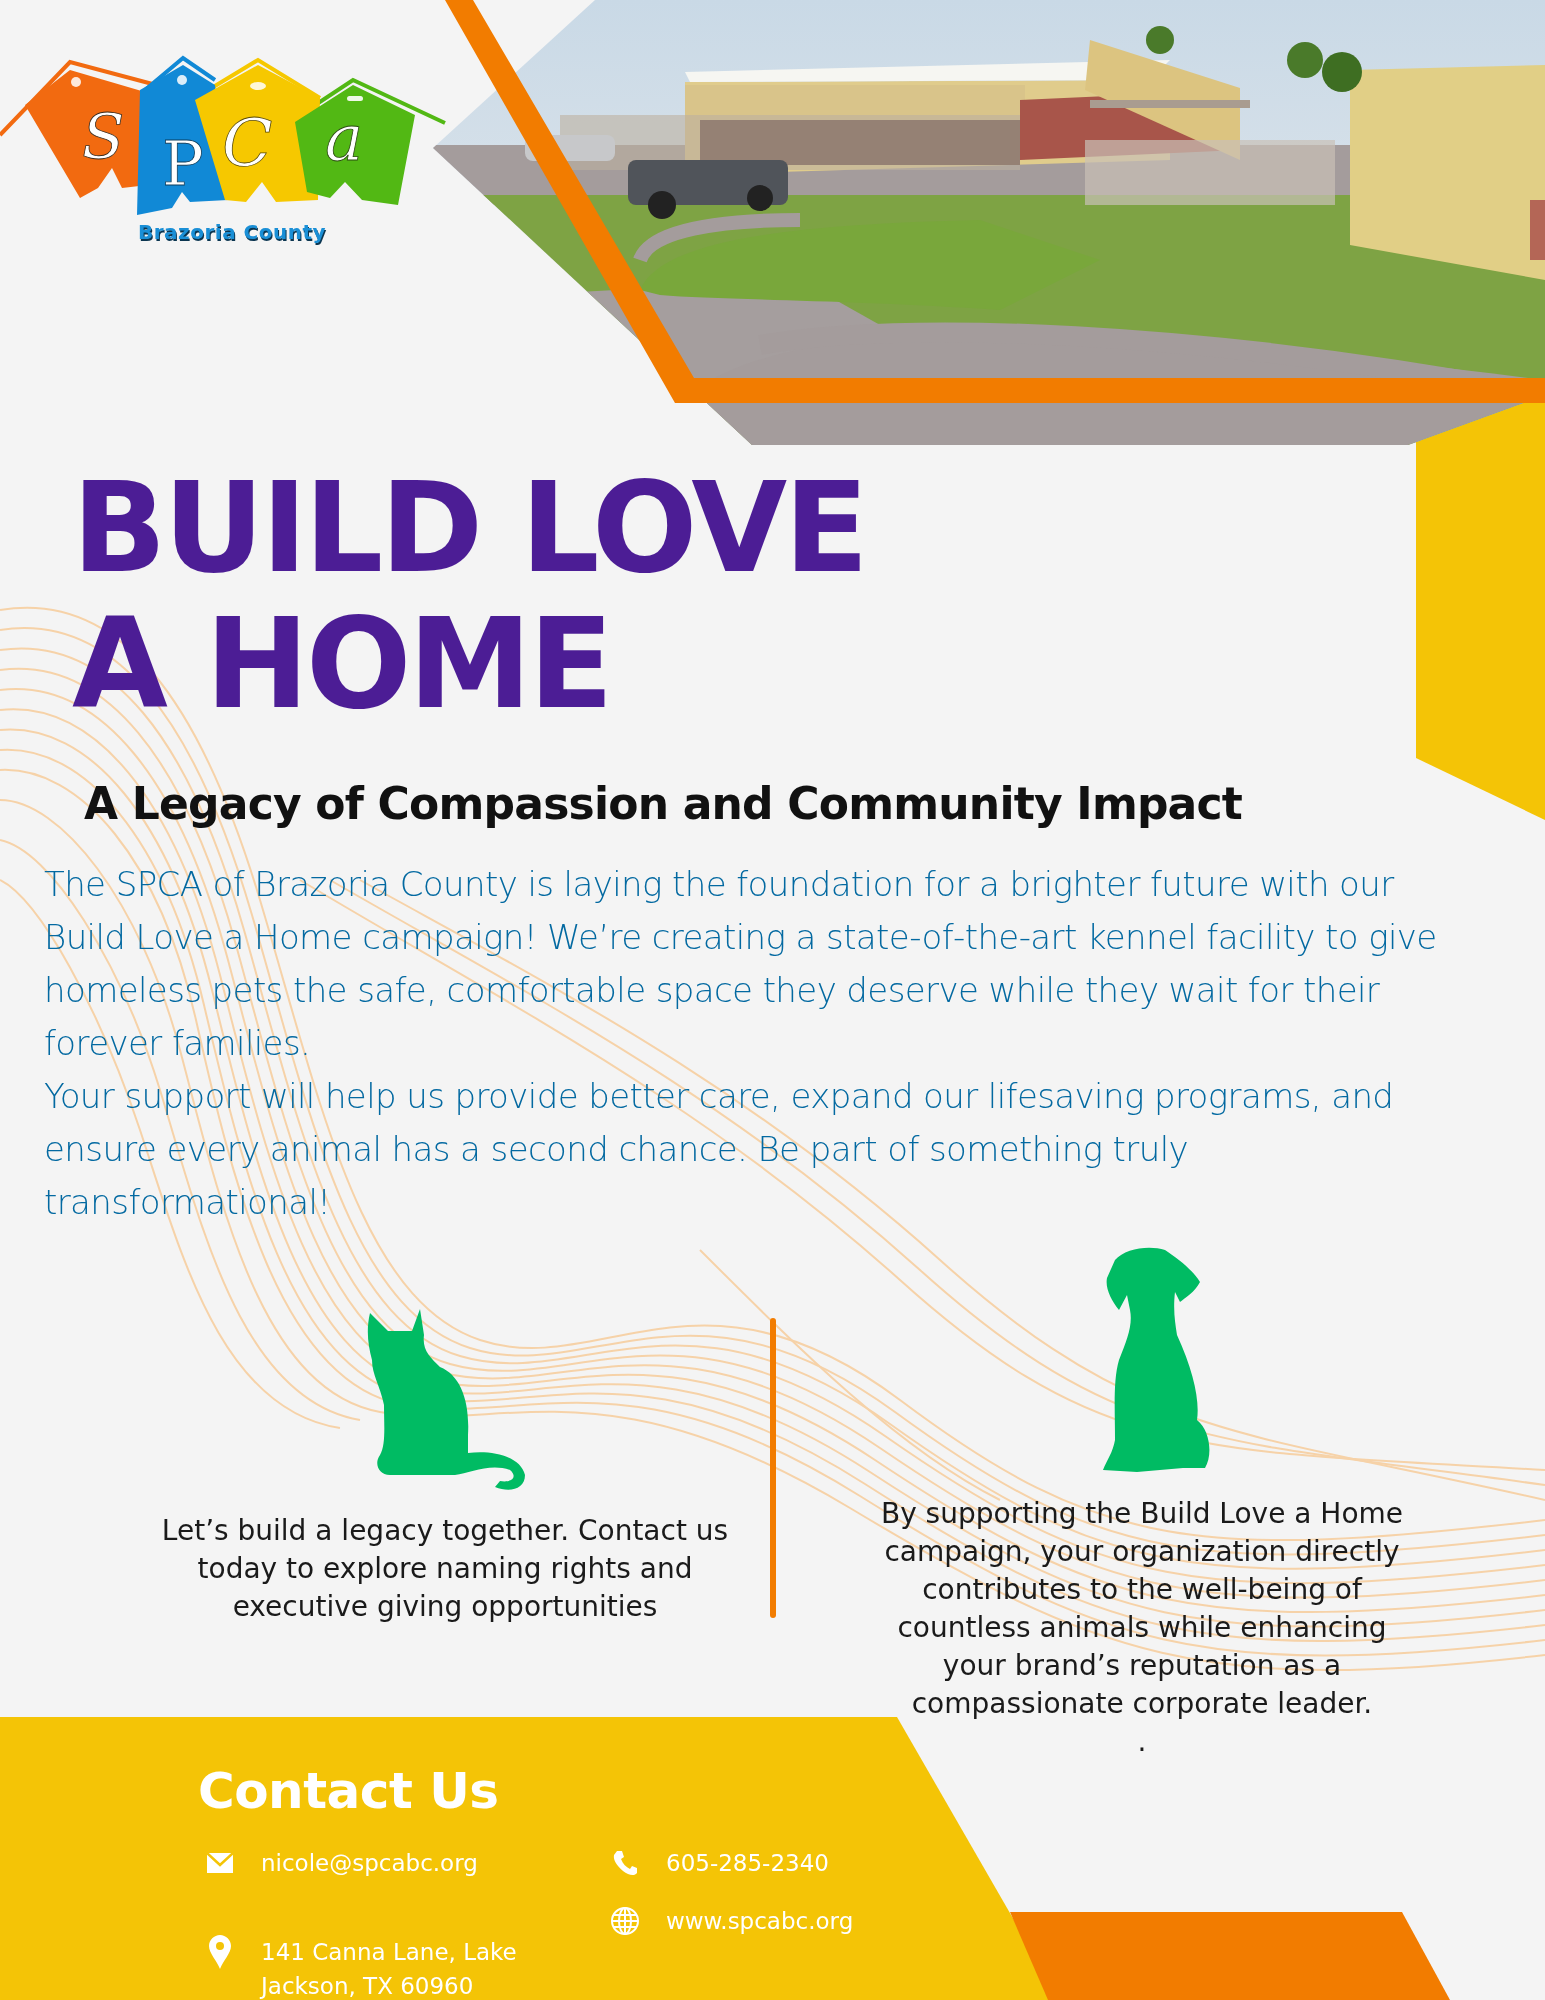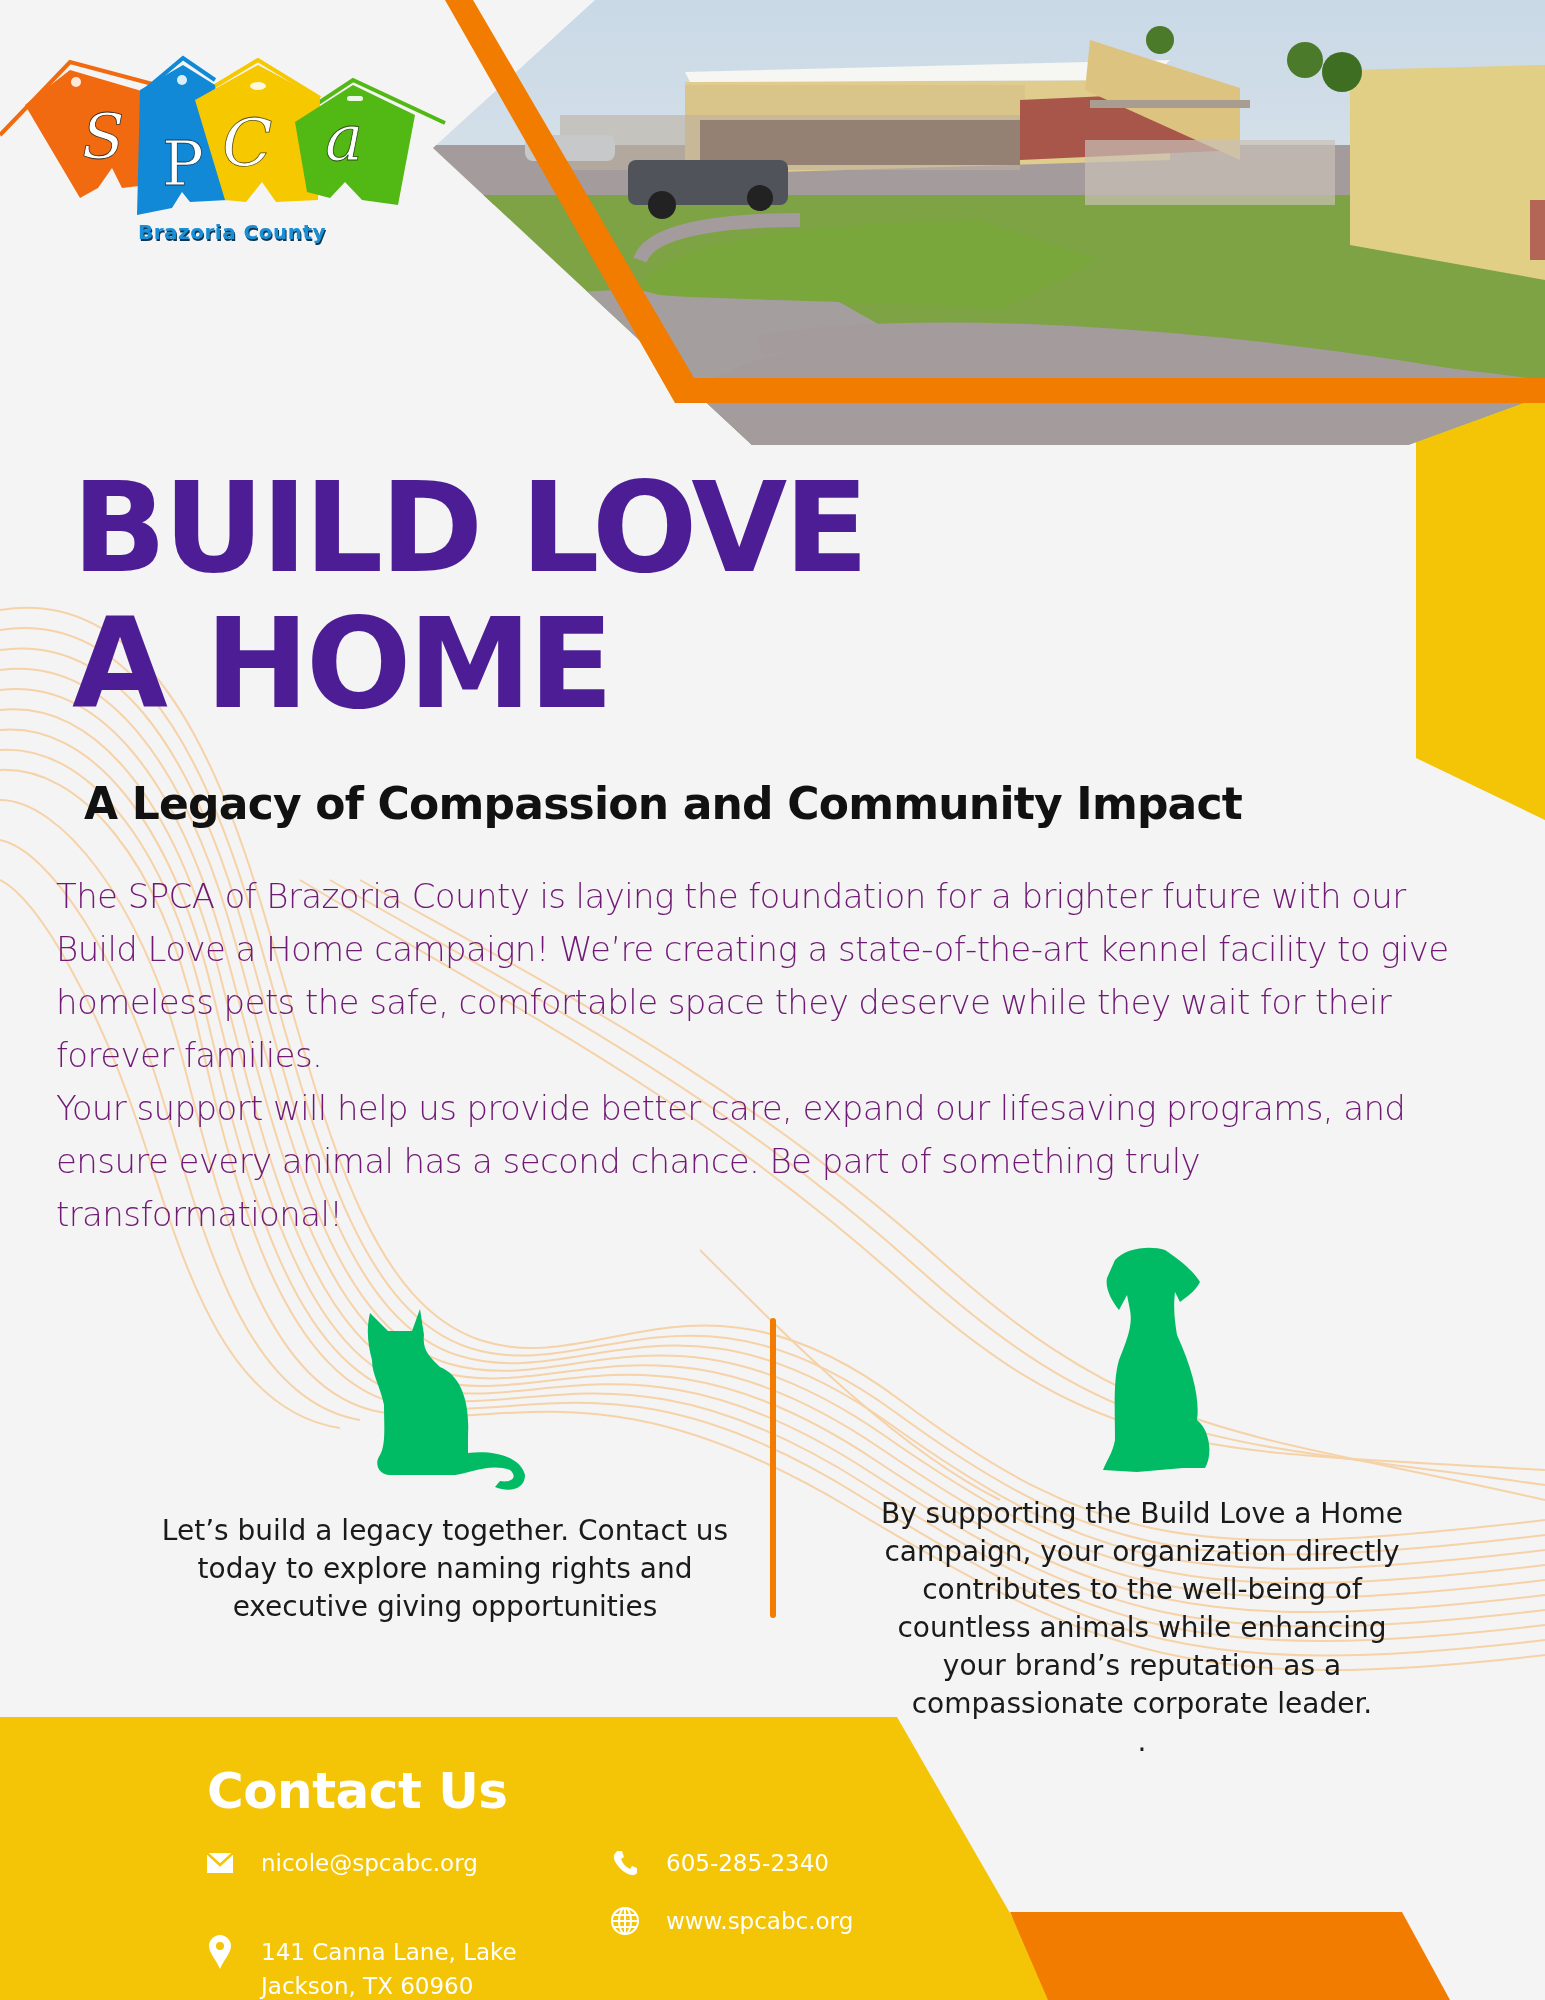--- a/index.html
+++ b/index.html
@@ -26,40 +26,40 @@
     font-family: "DejaVu Sans", sans-serif; font-weight: bold;
     font-size: 124px; line-height: 136px; color: #4c1d95;
     letter-spacing: -3px;
   }
   .subtitle {
     left: 72px; top: 762px; margin: 12px;
     font-family: "DejaVu Sans", sans-serif; font-weight: bold;
     font-size: 44px; line-height: 60px; color: #111; letter-spacing: -0.8px;
   }
   .body-text {
-    left: 44px; top: 858px; width: 1420px; margin: 12px;
+    left: 44px; top: 858px; width: 1420px; margin: 0;
     font-family: "DejaVu Sans", sans-serif; font-weight: 300;
-    font-size: 34px; line-height: 53px; color: #701a75;
+    font-size: 34px; line-height: 53px; color: #0369a1;
     letter-spacing: -0.6px;
   }
   .body-text p { margin: 0; }
 
   .pet-text {
     font-family: "DejaVu Sans", sans-serif; font-size: 28px; line-height: 38px;
     color: #1a1a1a; text-align: center; margin: 0;
   }
   .cat-text { left: 140px; top: 1512px; width: 610px; }
   .dog-text { left: 862px; top: 1495px; width: 560px; }
   .dog-text .dot { display: block; }
 
   .divider { left: 770px; top: 1318px; width: 6px; height: 300px; background: #f27c00; border-radius: 3px; }
 
   
   .contact-title {
-    left: 207px; top: 1762px; margin: 0;
+    left: 198px; top: 1762px; margin: 0;
     font-family: "DejaVu Sans", sans-serif; font-weight: bold;
     font-size: 50px; color: #ffffff; letter-spacing: -0.5px;
   }
   .contact-item {
     display: flex; align-items: flex-start; gap: 26px;
     font-family: "DejaVu Sans", sans-serif; font-size: 23px; line-height: 34px;
     color: #ffffff;
   }
   .contact-item .ic { width: 30px; height: 34px; display: flex; align-items: center; justify-content: center; flex: none; }
   .ci-email { left: 205px; top: 1846px; }

